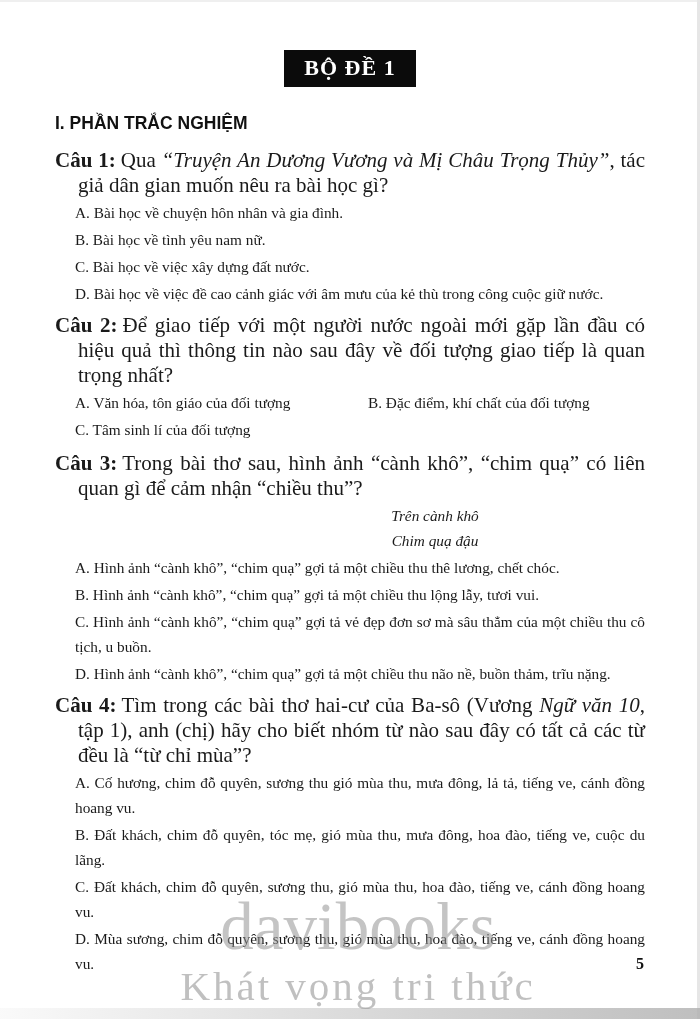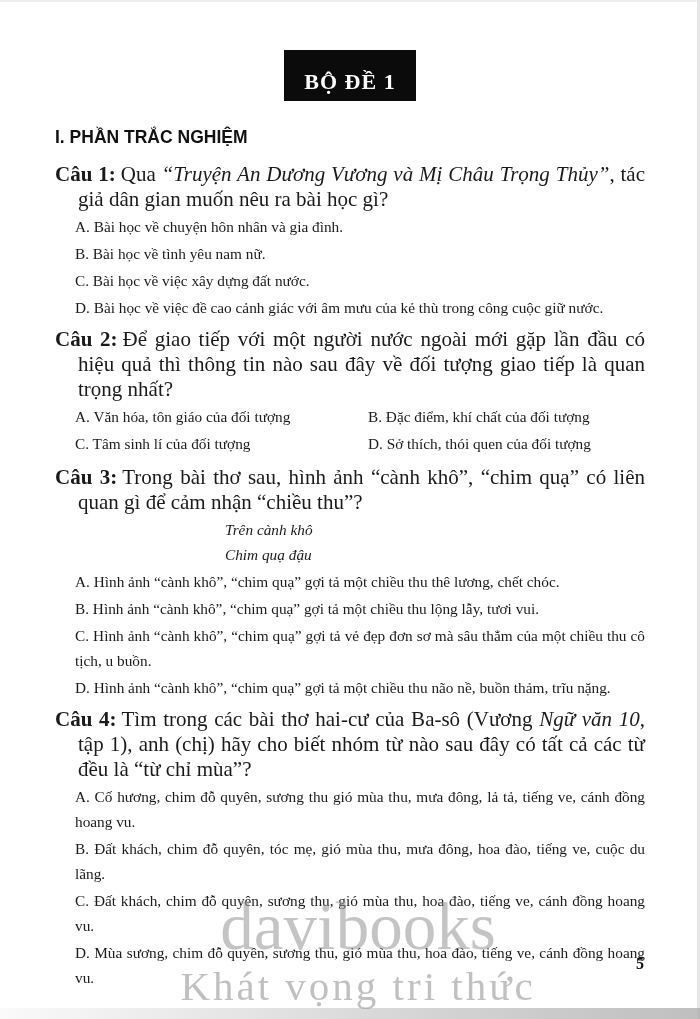--- a/index.html
+++ b/index.html
@@ -11,21 +11,21 @@
     overflow:hidden;
     font-family:"Liberation Serif","DejaVu Serif",serif;
     color:#1a1a1a;
     box-shadow:inset -3px 0 0 #e6e6e6, inset 0 2px 0 #efefef;
   }
   .content{padding:50px 55px 0 55px;}
   .title-box-wrap{display:flex;justify-content:center;margin-bottom:26px;}
   .title-box{
     background:#0b0b0b;color:#ffffff;
     font-weight:bold;font-size:22px;letter-spacing:1px;
-    padding:19px 20px 6px 20px;
+    padding:5px 20px 6px 20px;
   }
   .section-heading{
     font-family:"Liberation Sans","DejaVu Sans",sans-serif;
     font-weight:bold;font-size:17.5px;
     margin:0 0 14px 0;color:#111;
   }
   .question{margin-bottom:7px;}
   .q-para{
     margin:0 0 2px 0;
     padding-left:23px;text-indent:-23px;
@@ -37,21 +37,21 @@
     margin:0 0 2px 20px;
     font-size:15.3px;line-height:25px;
     text-align:justify;
   }
   .options-2col{
     display:grid;grid-template-columns:293px auto;
     margin-left:20px;
   }
   .options-2col .option{margin-left:0;}
   .poem{margin:1px 0 2px 170px;font-size:15.3px;line-height:25px;}
-  .poem-line{font-style:italic;display:block;}
+  .poem-line{font-style:italic;display:block;text-align:center;}
   .poem-line .roman{font-style:normal;}
   .watermark{
     position:absolute;left:16px;right:0;top:893px;
     text-align:center;pointer-events:none;z-index:5;
   }
   .watermark-main{
     font-size:67px;line-height:1;
     color:rgba(148,148,148,0.55);
     font-family:"Liberation Serif","DejaVu Serif",serif;
   }
@@ -89,21 +89,20 @@
       <p class="option">C. Bài học về việc xây dựng đất nước.</p>
       <p class="option">D. Bài học về việc đề cao cảnh giác với âm mưu của kẻ thù trong công cuộc giữ nước.</p>
     </div>
 
     <div class="question">
       <p class="q-para"><b class="q-label">Câu 2:</b><span>Để giao tiếp với một người nước ngoài mới gặp lần đầu có hiệu quả thì thông tin nào sau đây về đối tượng giao tiếp là quan trọng nhất?</span></p>
       <div class="options-2col">
         <p class="option">A. Văn hóa, tôn giáo của đối tượng</p>
         <p class="option">B. Đặc điểm, khí chất của đối tượng</p>
         <p class="option">C. Tâm sinh lí của đối tượng</p>
-        <p class="option">D. Sở thích, thói quen của đối tượng</p>
       </div>
     </div>
 
     <div class="question">
       <p class="q-para"><b class="q-label">Câu 3:</b><span>Trong bài thơ sau, hình ảnh “cành khô”, “chim quạ” có liên quan gì để cảm nhận “chiều thu”?</span></p>
       <div class="poem">
         <span class="poem-line">Trên cành khô</span>
         <span class="poem-line">Chim quạ đậu</span>
       </div>
       <p class="option">A. Hình ảnh “cành khô”, “chim quạ” gợi tả một chiều thu thê lương, chết chóc.</p>

